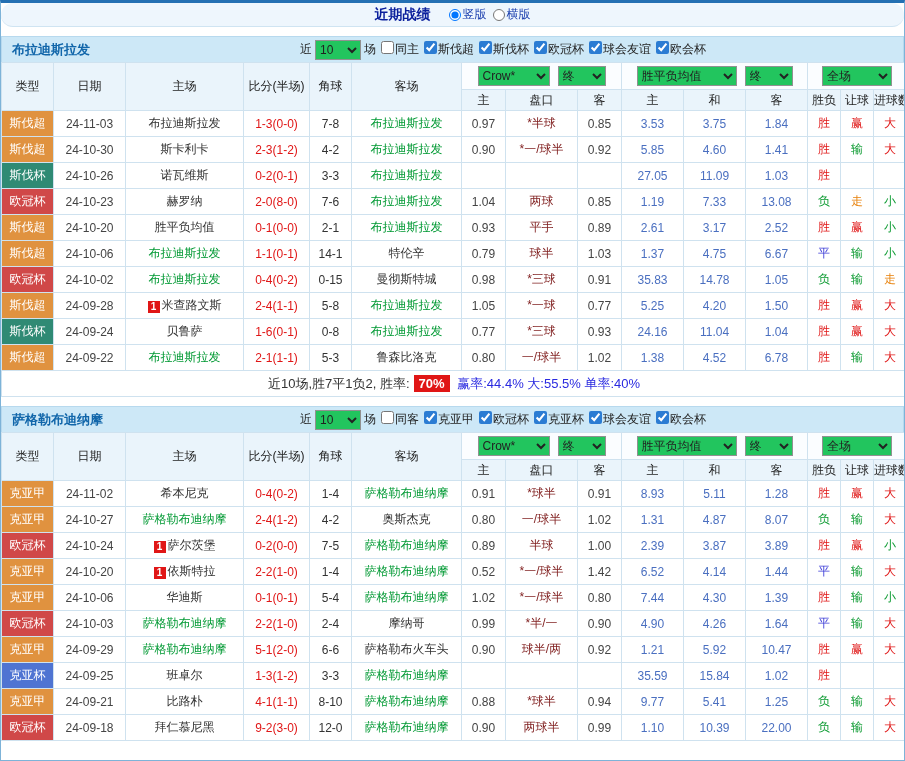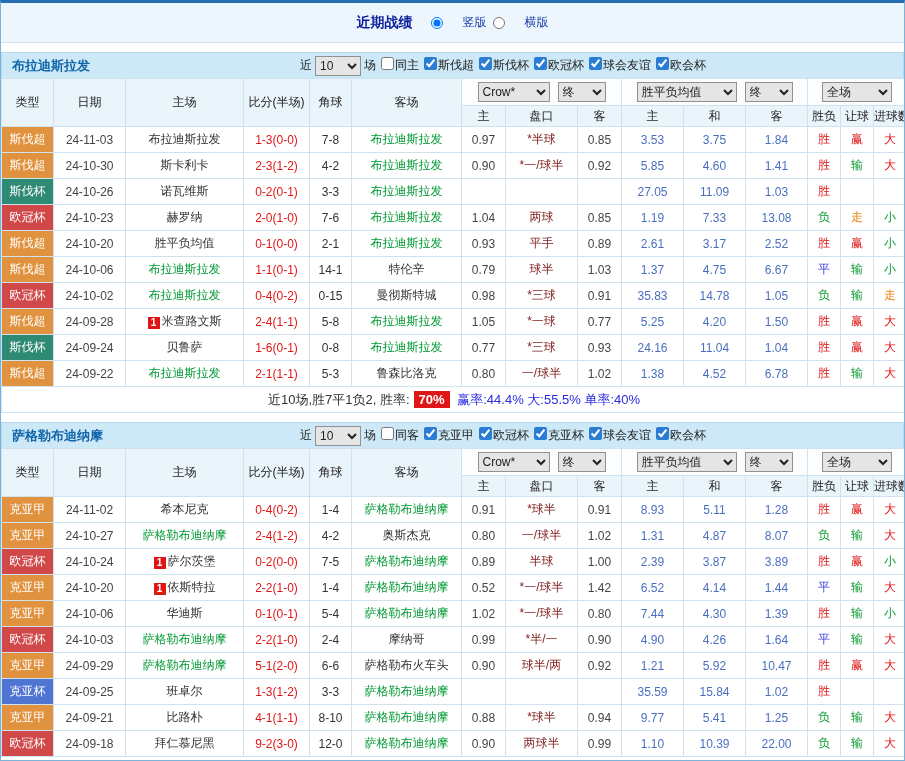--- a/index.html
+++ b/index.html
@@ -1,32 +1,32 @@
 <!DOCTYPE html>
 <html><head>
 <meta charset="utf-8">
 <style>
   * { margin:0; padding:0; box-sizing:border-box; }
   body { font-family:"Liberation Sans","DejaVu Sans",sans-serif; background:#fff; }
   .page { width:905px; height:761px; background:#fff; border:1px solid #7db3d8; border-top:3px solid #2470b3; overflow:hidden; }
 
-  .topbar { height:40px; background:#eef6fd; border-bottom:1px solid #cfe4f2; display:flex; align-items:center; justify-content:center; gap:6px; }
+  .topbar { height:24px; background:#eef6fd; border-bottom:1px solid #cfe4f2; display:flex; align-items:center; justify-content:center; gap:6px;border-radius:12px; }
   .page-title { color:#0a1f9c; font-weight:bold; font-size:14px; margin-right:12px; }
-  .vmode { display:inline-flex; align-items:center; gap:20px; font-size:12px; color:#1b3fae; cursor:pointer; }
+  .vmode { display:inline-flex; align-items:center; gap:2px; font-size:12px; color:#1b3fae; cursor:pointer; }
   .vmode input { width:12px; height:12px; margin:0; }
 
   .section { margin-top:9px; }
   .sec-head { height:26px; background:#cde8f7; display:flex; align-items:center; font-size:13px; border:1px solid #b7d9ee; border-bottom:none; }
   .team-name { color:#1166aa; font-weight:bold; padding-left:10px; width:298px; font-size:13px; }
   .filters { display:flex; align-items:center; font-size:12px; color:#222; }
   .filters select { margin:0 3px; }
   .cb { display:inline-flex; align-items:flex-start; margin-left:5px; cursor:pointer; }
   .cb input { width:13px; height:13px; margin:0 1px 0 0; accent-color:#2b7cd3; }
 
-  select { font-size:12px; height:20px; border:1px solid #919191; background:#e5e5e5; font-family:inherit; color:#222; }
+  select { font-size:12px; height:20px; border:1px solid #919191; background:#22c55e; font-family:inherit; color:#222; }
   .sel-recent { width:46px; }
   .sel-provider { width:72px; }
   .sel-stage { width:48px; margin-left:8px; }
   .sel-mean { width:100px; }
   .sel-scope { width:70px; }
 
   table { width:905px; border-collapse:collapse; table-layout:fixed; font-size:12px; text-align:center; color:#333; }
   th, td { border:1px solid #cfe2ef; padding:0; overflow:hidden; white-space:nowrap; }
   thead th { background:#eaf4fb; font-weight:normal; color:#222; }
   thead tr.sel-row th { height:27px; }
@@ -189,21 +189,21 @@
               <td class="mean">11.09</td>
               <td class="mean">1.03</td>
               <td style="color: rgb(224, 22, 22);">胜</td>
               <td></td>
               <td></td>
             </tr>
             <tr>
               <td class="lg" style="background:#d04848">欧冠杯</td>
               <td class="date">24-10-23</td>
               <td><span class="tname">赫罗纳</span></td>
-              <td class="score">2-0(1-0)</td>
+              <td class="score">2-0(8-0)</td>
               <td>7-6</td>
               <td><span class="tname focus">布拉迪斯拉发</span></td>
               <td class="odds">1.04</td>
               <td class="hcap">两球</td>
               <td class="odds">0.85</td>
               <td class="mean">1.19</td>
               <td class="mean">7.33</td>
               <td class="mean">13.08</td>
               <td style="color: rgb(11, 154, 48);">负</td>
               <td style="color: rgb(232, 130, 12);">走</td>

